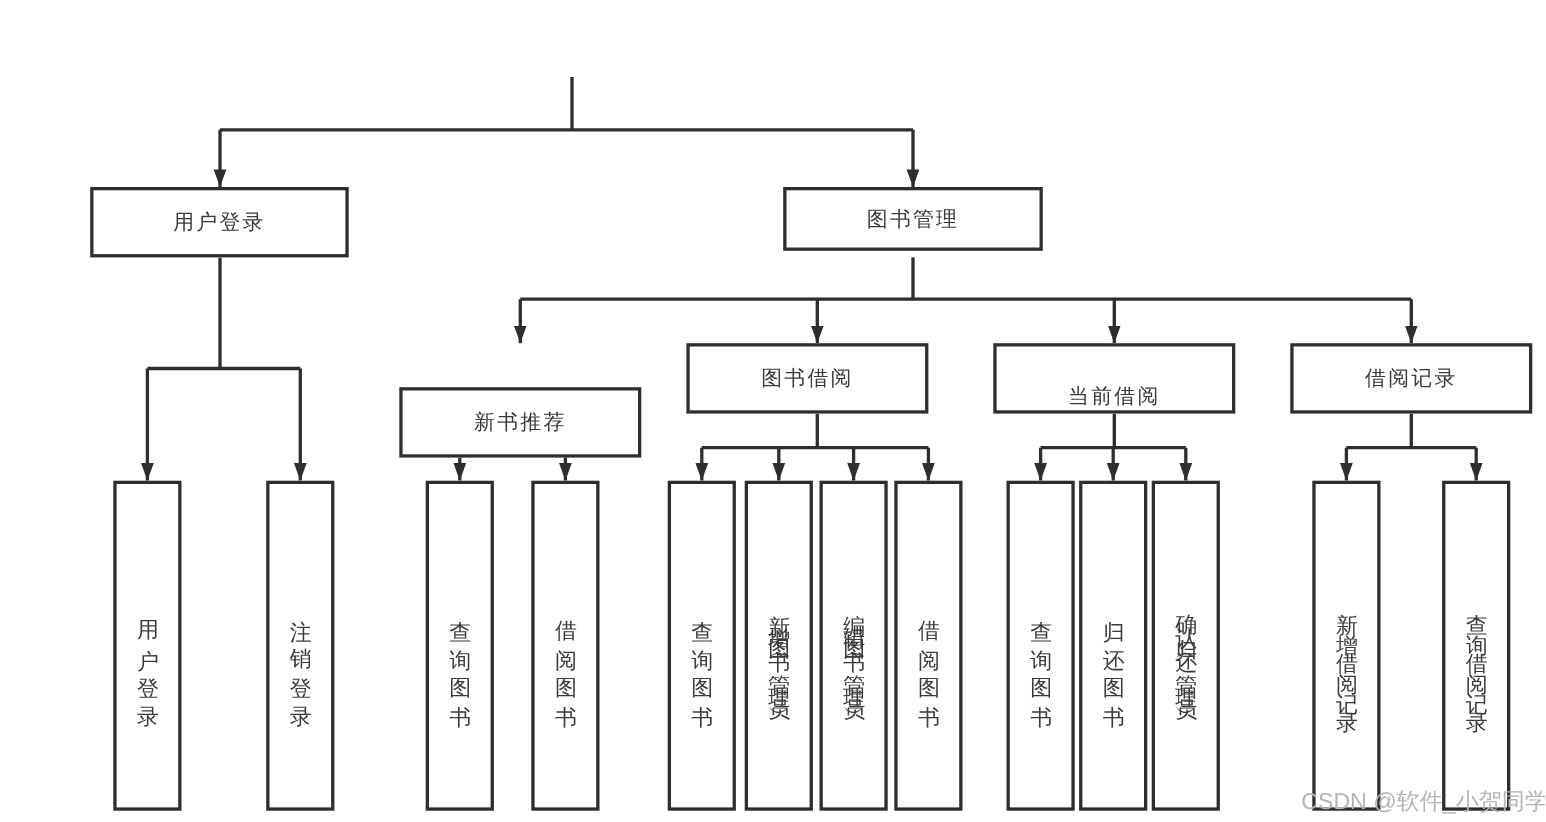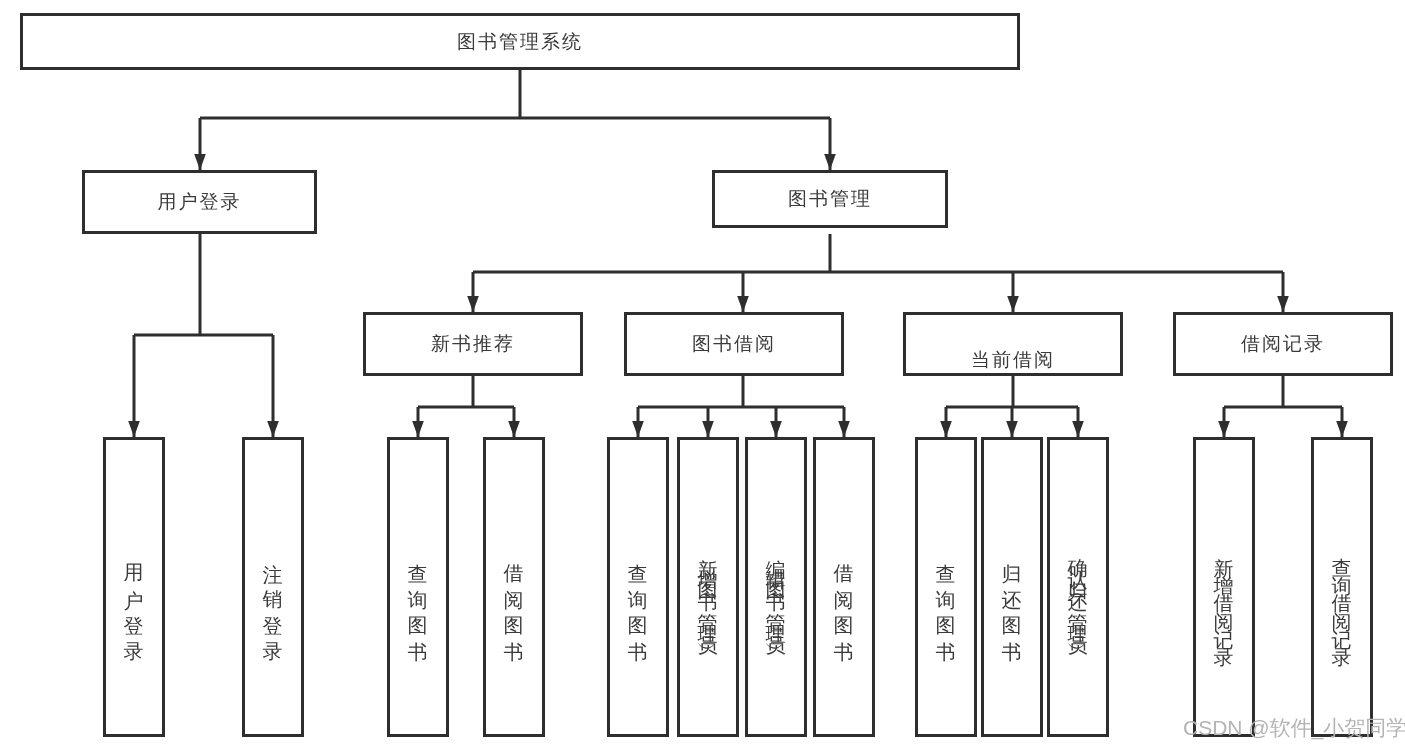--- a/index.html
+++ b/index.html
@@ -12,21 +12,21 @@
     position:absolute; box-sizing:border-box;
     border:3px solid #2e2e2e; background:#ffffff;
     display:flex; align-items:center; justify-content:center;
     color:#3a3a3a;
   }
   .h-label { font-size:19px; letter-spacing:2px; white-space:nowrap; }
   .root-box   { left:20px;  top:13px;  width:1000px; height:57px; }
   .l2-a       { left:82px;  top:170px; width:235px;  height:64px; }
   .l2-b       { left:712px; top:170px; width:236px;  height:58px; }
   .l3         { top:312px; width:220px; height:64px; }
-  .l3-1 { left:363px; } .l3-2 { left:624px; } .l3-3 { left:903px;align-items:flex-end; } .l3-4 { left:1173px; }
+  .l3-1 { left:363px;margin-top:40px; } .l3-2 { left:624px; } .l3-3 { left:903px;align-items:flex-end; } .l3-4 { left:1173px; }
   .leaf { top:437px; width:62px; height:300px; }
   .leaf span {
     writing-mode:vertical-rl; text-orientation:mixed;
     font-size:20px; line-height:1; white-space:nowrap;
   }
   .sp-wide  span { letter-spacing:26px; margin-bottom:-26px; }
   .sp-med   span { letter-spacing:18px; margin-bottom:-18px; }
   .sp-tight span { letter-spacing:11px; margin-bottom:-11px; }
   .lf-1  { left:103px;  } .lf-2  { left:242px;  }
   .lf-3  { left:387px;  } .lf-4  { left:483px;  }
@@ -100,23 +100,20 @@
     </g>
 
     <g>
       <path class="line" d="M1283 376 V407"></path>
       <path class="line" d="M1224 407 H1342"></path>
       <path class="line" d="M1224 407 V437" marker-end="url(#arrowhead)"></path>
       <path class="line" d="M1342 407 V437" marker-end="url(#arrowhead)"></path>
     </g>
   </svg>
 
-  <div class="node root-box">
-    <span class="h-label">图书管理系统</span>
-  </div>
 
   <div class="node l2-a">
     <span class="h-label">用户登录</span>
   </div>
   <div class="node l2-b">
     <span class="h-label">图书管理</span>
   </div>
 
   <div class="node l3 l3-1">
     <span class="h-label">新书推荐</span>

